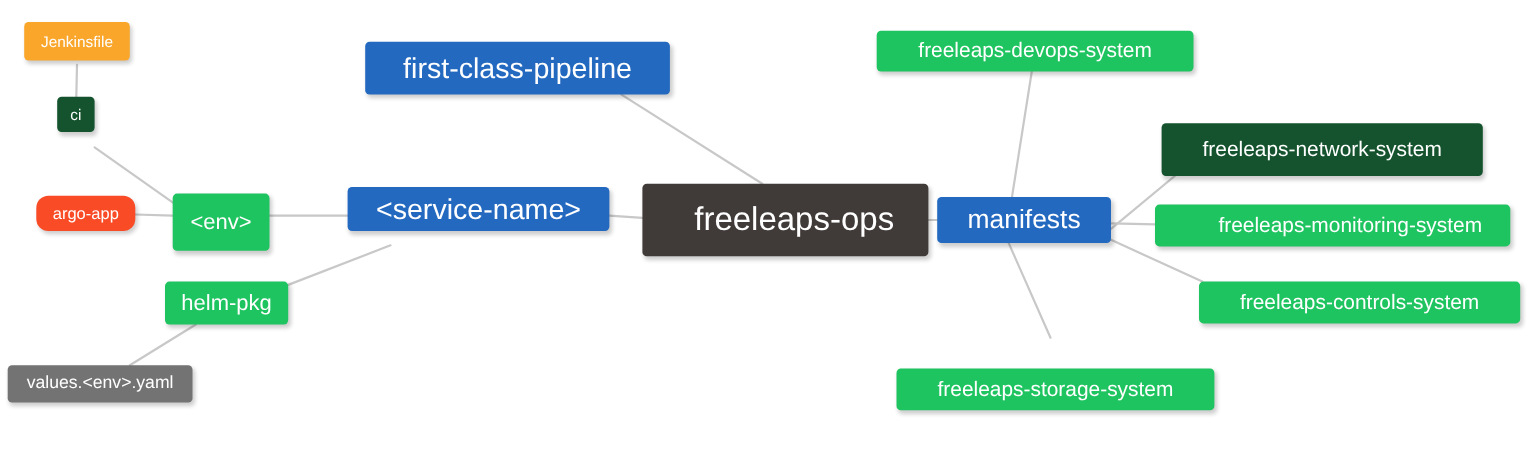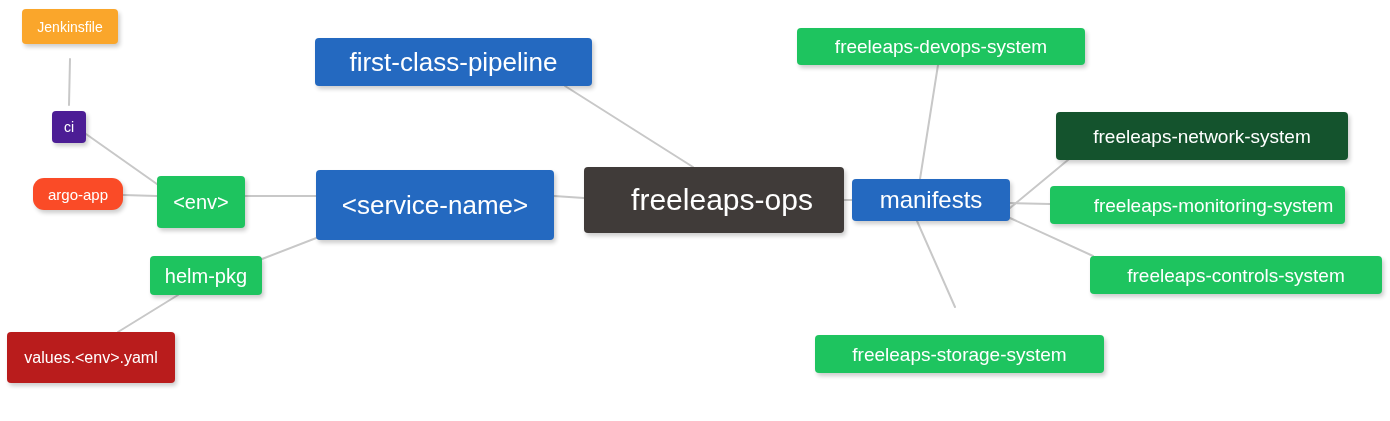--- a/index.html
+++ b/index.html
@@ -61,57 +61,57 @@
       <line x1="565" y1="86" x2="693" y2="167" stroke="#c8c8c8" stroke-width="2" stroke-linecap="round"></line>
       <line x1="554" y1="196" x2="584" y2="198" stroke="#c8c8c8" stroke-width="2" stroke-linecap="round"></line>
       <line x1="844" y1="200" x2="852" y2="200" stroke="#c8c8c8" stroke-width="2" stroke-linecap="round"></line>
       <line x1="920" y1="179" x2="938" y2="65" stroke="#c8c8c8" stroke-width="2" stroke-linecap="round"></line>
       <line x1="1010" y1="208" x2="1080" y2="150" stroke="#c8c8c8" stroke-width="2" stroke-linecap="round"></line>
       <line x1="1010" y1="203" x2="1050" y2="204" stroke="#c8c8c8" stroke-width="2" stroke-linecap="round"></line>
       <line x1="1010" y1="218" x2="1093" y2="256" stroke="#c8c8c8" stroke-width="2" stroke-linecap="round"></line>
       <line x1="917" y1="221" x2="955" y2="307" stroke="#c8c8c8" stroke-width="2" stroke-linecap="round"></line>
     </svg>
   <div id="node-layer">
-      <div class="node" style="left: 22px; top: 9px; width: 96px; height: 35px; background: rgb(250, 166, 43); font-size: 14px;">
+      <div class="node" style="left: 22px; top: 20px; width: 96px; height: 35px; background: rgb(250, 166, 43); font-size: 14px;">
         <span class="node-label">Jenkinsfile</span>
       </div>
-      <div class="node" style="left: 52px; top: 111px; width: 34px; height: 32px; background: #4c1d95; font-size: 14px;">
+      <div class="node" style="left: 52px; top: 88px; width: 34px; height: 32px; background: #14532d; font-size: 14px;">
         <span class="node-label">ci</span>
       </div>
       <div class="node" style="left: 33px; top: 178px; width: 90px; height: 32px; background: rgb(250, 75, 39); font-size: 15px; border-radius: 11px;">
         <span class="node-label">argo-app</span>
       </div>
       <div class="node" style="left: 157px; top: 176px; width: 88px; height: 52px; background: rgb(30, 196, 95); font-size: 20px;">
         <span class="node-label">&lt;env&gt;</span>
       </div>
       <div class="node" style="left: 150px; top: 256px; width: 112px; height: 39px; background: rgb(30, 196, 95); font-size: 20px;">
         <span class="node-label">helm-pkg</span>
       </div>
-      <div class="node" style="left: 7px; top: 332px; width: 168px; height: 51px; background: #b91c1c; font-size: 16px;">
+      <div class="node" style="left: 7px; top: 332px; width: 168px; height: 34px; background: #737373; font-size: 16px;">
         <span class="node-label">values.&lt;env&gt;.yaml</span>
       </div>
-      <div class="node" style="left: 315px; top: 38px; width: 277px; height: 48px; background: rgb(36, 105, 192); font-size: 26px;">
+      <div class="node" style="left: 332px; top: 38px; width: 277px; height: 48px; background: rgb(36, 105, 192); font-size: 26px;">
         <span class="node-label">first-class-pipeline</span>
       </div>
-      <div class="node" style="left: 316px; top: 170px; width: 238px; height: 70px; background: rgb(36, 105, 192); font-size: 26px;">
+      <div class="node" style="left: 316px; top: 170px; width: 238px; height: 40px; background: rgb(36, 105, 192); font-size: 26px;">
         <span class="node-label">&lt;service-name&gt;</span>
       </div>
       <div class="node" style="left: 584px; top: 167px; width: 260px; height: 66px; background: rgb(64, 59, 57); font-size: 30px; padding-left: 16px;">
         <span class="node-label">freeleaps-ops</span>
       </div>
       <div class="node" style="left: 852px; top: 179px; width: 158px; height: 42px; background: rgb(36, 105, 192); font-size: 24px;">
         <span class="node-label">manifests</span>
       </div>
       <div class="node" style="left: 797px; top: 28px; width: 288px; height: 37px; background: rgb(30, 196, 95); font-size: 19px; justify-content: center;">
         <span class="node-label">freeleaps-devops-system</span>
       </div>
       <div class="node" style="left: 1056px; top: 112px; width: 292px; height: 48px; background: #14532d; font-size: 19px;">
         <span class="node-label">freeleaps-network-system</span>
       </div>
-      <div class="node" style="left: 1050px; top: 186px; width: 295px; height: 38px; background: rgb(30, 196, 95); font-size: 19px; padding-left: 32px;">
+      <div class="node" style="left: 1050px; top: 186px; width: 323px; height: 38px; background: rgb(30, 196, 95); font-size: 19px; padding-left: 32px;">
         <span class="node-label">freeleaps-monitoring-system</span>
       </div>
       <div class="node" style="left: 1062px; top: 256px; width: 292px; height: 38px; background: rgb(30, 196, 95); font-size: 19px; margin-left: 28px;">
         <span class="node-label">freeleaps-controls-system</span>
       </div>
       <div class="node" style="left: 815px; top: 307px; width: 289px; height: 38px; background: rgb(30, 196, 95); font-size: 19px; margin-top: 28px;">
         <span class="node-label">freeleaps-storage-system</span>
       </div>
     </div>
 </div>

